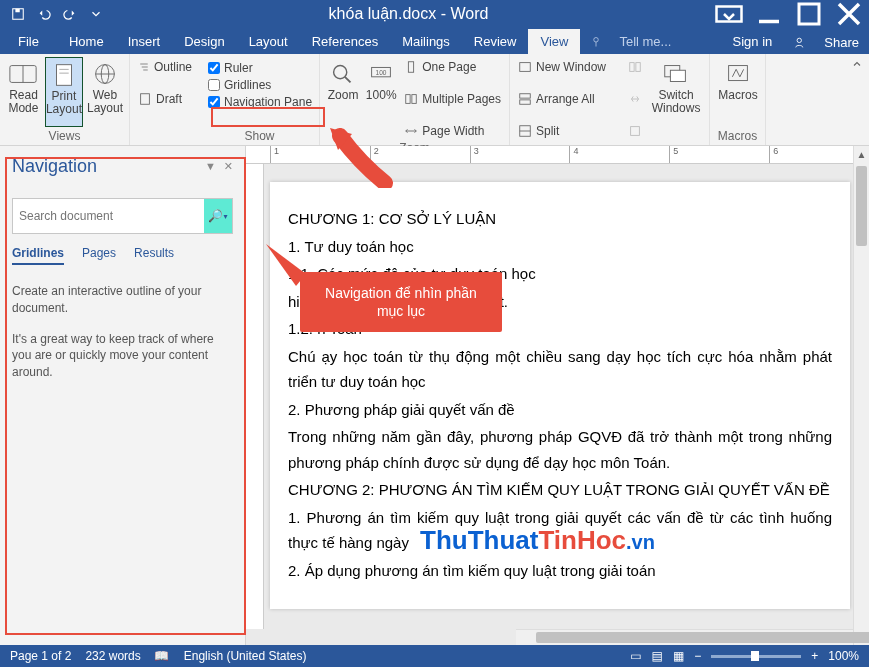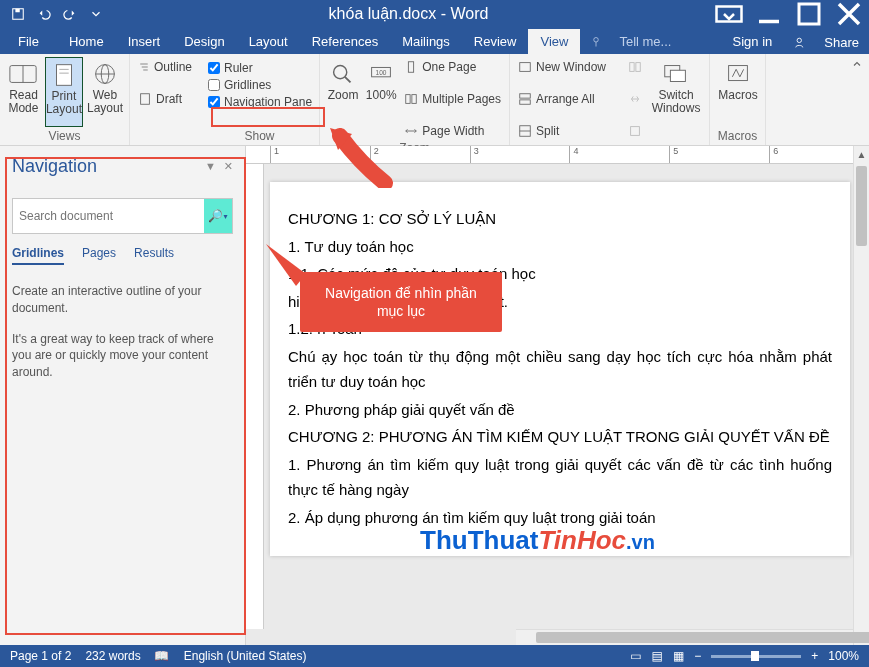--- a/index.html
+++ b/index.html
@@ -75,21 +75,21 @@
 
 
 .statusbar { position: absolute; bottom: 0; left: 0; right: 0; height: 22px; background: #2b579a; color: #fff; font-size: 12px; display: flex; align-items: center; padding: 0 10px; gap: 14px; }
 .statusbar .right { margin-left: auto; display: flex; align-items: center; gap: 10px; }
 .zoom-slider { width: 90px; height: 3px; background: #8faad0; position: relative; }
 .zoom-slider .knob { width: 8px; height: 10px; background: #fff; position: absolute; left: 40px; top: -4px; }
 
 
 .watermark { position: absolute; left: 420px; top: 525px; font-size: 26px; font-weight: 700; font-family: Arial, sans-serif; }
 .watermark .a { color: #0b61d1; }
-.watermark .b { color: #e74c3c; font-style: italic; }
+.watermark .b { color: #e74c3c; }
 .watermark .c { color: #0b61d1; font-size: 20px; }
 </style>
 </head>
 <body>
 
 <div class="titlebar">
   <div class="qat">
     <div class="btn">
         <svg viewBox="0 0 16 16">
           <rect x="2" y="2" width="12" height="12" fill="none" stroke="#fff" stroke-width="1.2"></rect>
@@ -375,20 +375,21 @@
     </div>
     <div style="position:absolute;left:0;top:18px;bottom:16px;width:18px;background:#fff;border-right:1px solid #ccc"></div>
     <div class="page">
       <p>CHƯƠNG 1: CƠ SỞ LÝ LUẬN</p>
       <p>1. Tư duy toán học</p>
       <p>1.1. Các mức độ của tư duy toán học</p>
       <p>                                                      hiểu cái mà con người chưa biết.</p>
       <p>1.2.                                                  n Toán</p>
       <p style="text-align:justify">Chú                                              ạy học toán từ thụ động một chiều sang dạy học tích cực hóa nhằm phát triển tư duy toán học</p>
       <p>2. Phương pháp giải quyết vấn đề</p>
+      <p style="text-align:justify">Trong những năm gần đây, phương pháp GQVĐ đã trở thành một trong những phương pháp chính được sử dụng để dạy học môn Toán.</p>
       <p style="text-align:justify">CHƯƠNG 2: PHƯƠNG ÁN TÌM KIẾM QUY LUẬT TRONG GIẢI QUYẾT VẤN ĐỀ</p>
       <p style="text-align:justify">1. Phương án tìm kiếm quy luật trong giải quyết các vấn đề từ các tình huống thực tế hàng ngày</p>
       <p>2. Áp dụng phương án tìm kiếm quy luật trong giải toán</p>
     </div>
     <div class="vscroll">
         <div class="arr">▲</div>
         <div class="thumb"></div>
         <div class="arr" style="position:absolute;bottom:0;width:100%">▼</div>
       </div>
     <div class="hscroll">

